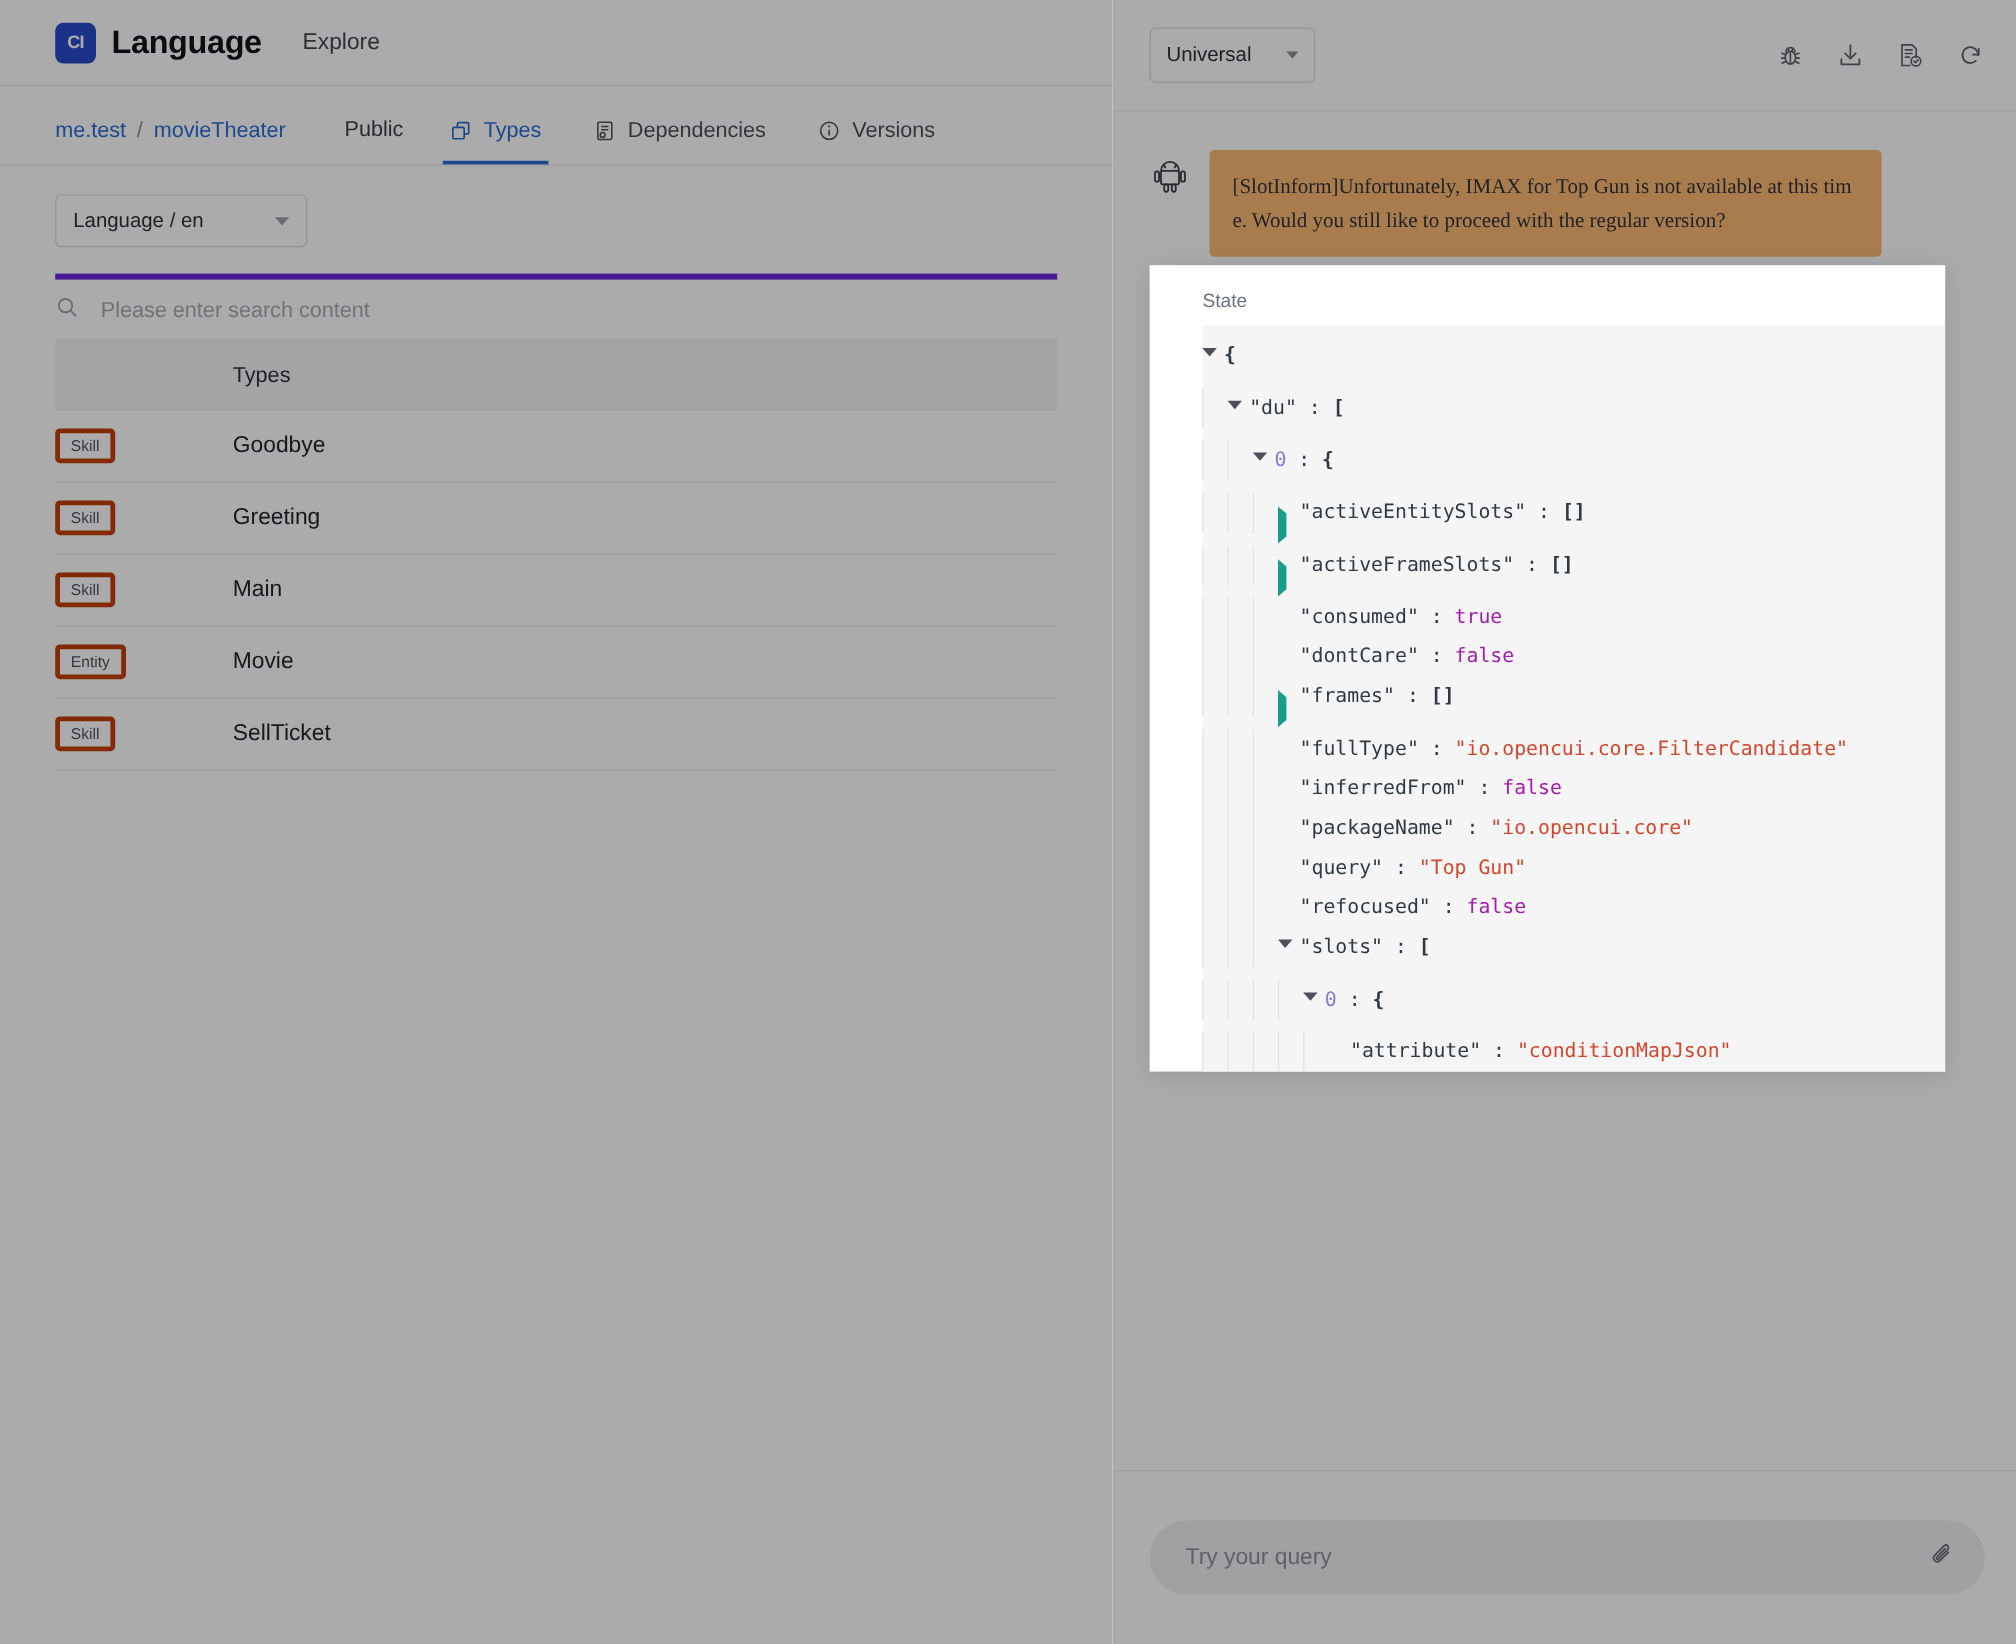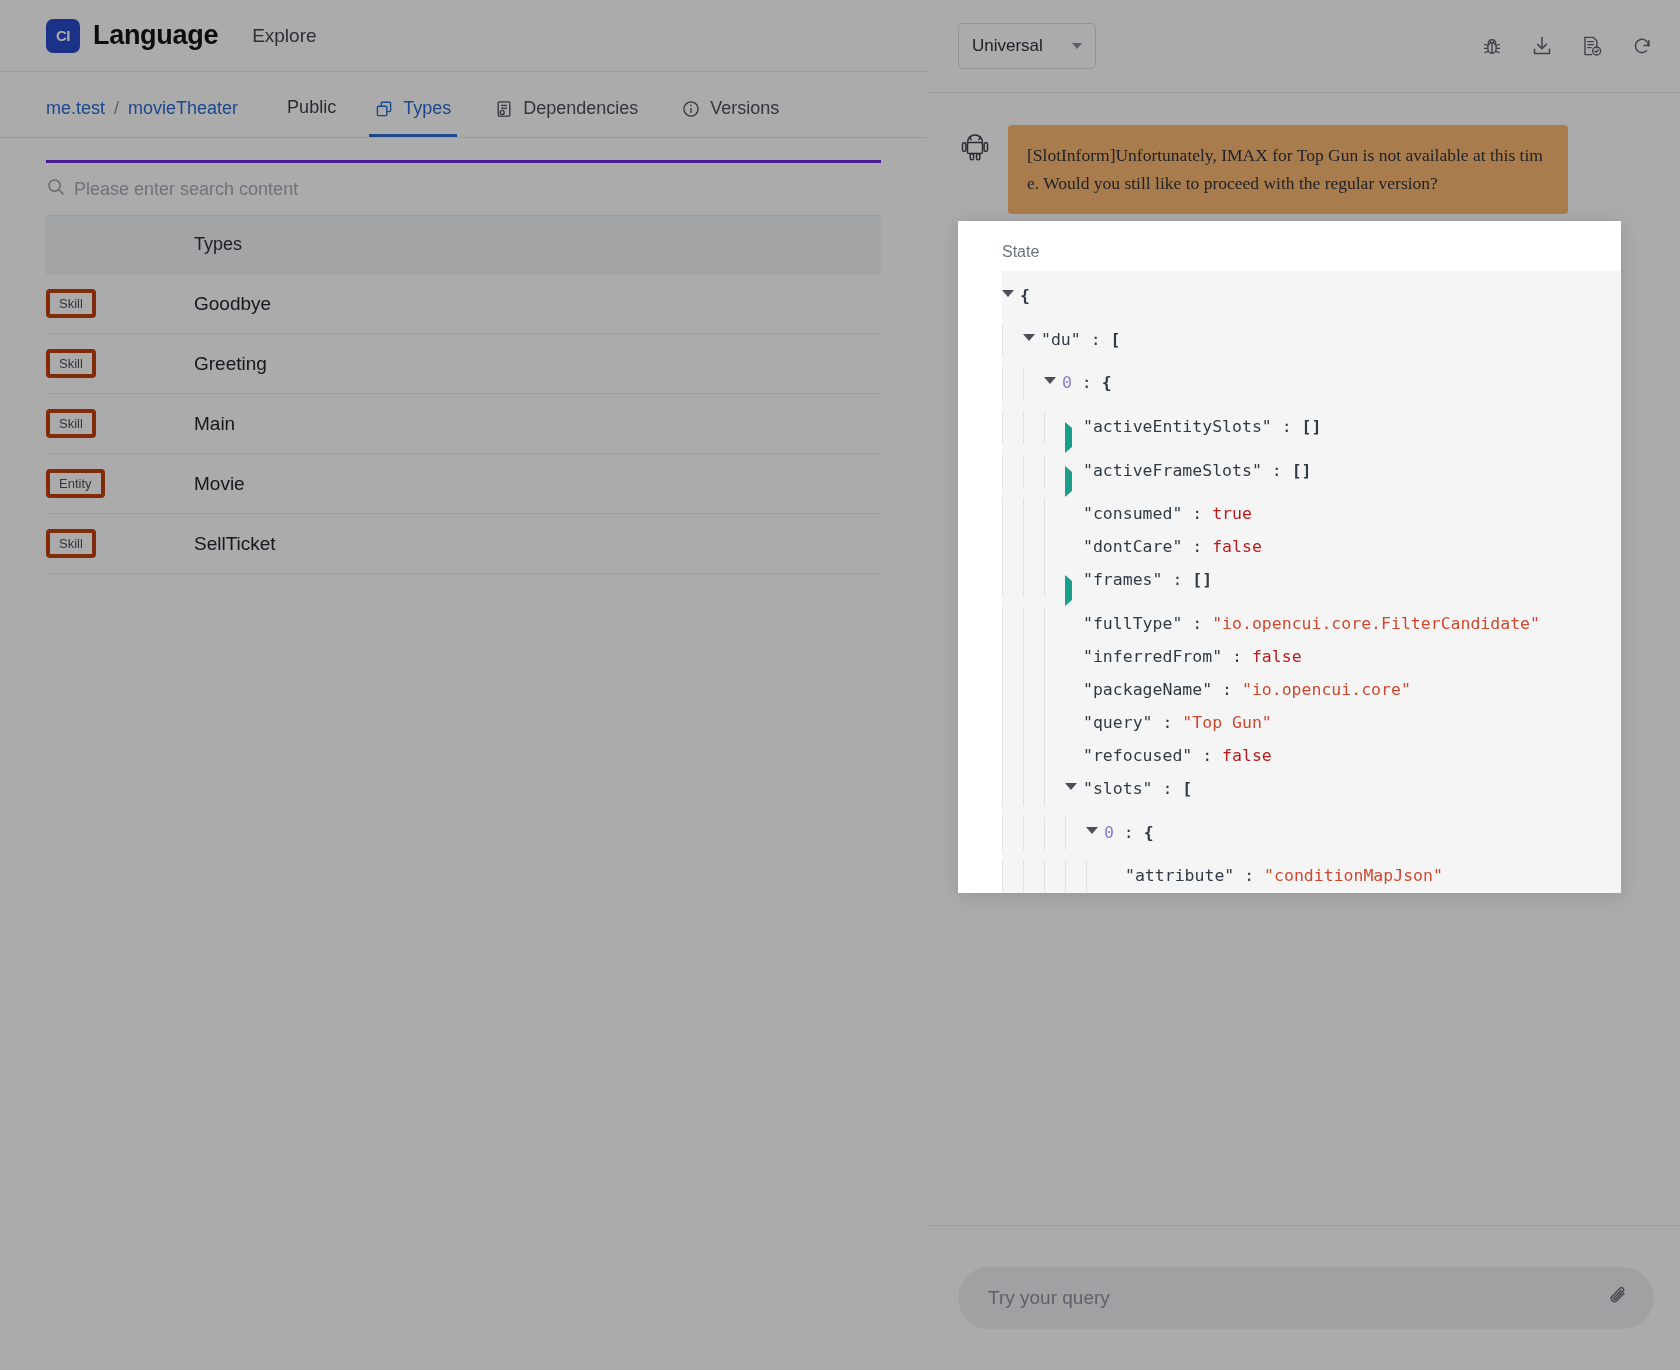--- a/index.html
+++ b/index.html
@@ -65,22 +65,22 @@
   .filterbar { padding: 24px 46px 0 46px; }
   .lang-select {
     width: 210px; height: 44px; border: 1px solid #dcdde1; border-radius: 5px;
     display: flex; align-items: center; justify-content: space-between;
     padding: 0 14px; font-size: 17px; color: #2c3038;
   }
   .caret { width: 0; height: 0; border-left: 6px solid transparent;
            border-right: 6px solid transparent; border-top: 7px solid #9aa0ab; }
   .searchrow {
     margin: 22px 46px 0 46px; height: 56px;
-    border-top: 3px solid #6d28d9; border-bottom: 1px solid #ececef;
-    display: flex; align-items: center; gap: 8px;
+    border-top: 5px solid #6d28d9; border-bottom: 1px solid #ececef;
+    display: flex; align-items: center; gap: 18px;
   }
   .search-ph { font-size: 18px; color: #a7abb4; }
 
   table.types { width: calc(100% - 92px); margin: 0 46px; border-collapse: collapse; }
   table.types th {
     text-align: left; font-size: 18px; font-weight: 400; color: #2c3038;
     padding: 18px 0 18px 0; background: #f4f5f7;
     border-bottom: 1px solid #ececef;
   }
   table.types th.c1 { width: 148px; }
@@ -157,21 +157,21 @@
   .guide { width: 21px; border-left: 1px solid #e1e1e3; height: 33px; }
   .twisty { flex: 0 0 18px; padding-top: 11px; }
   .tw-down { width: 0; height: 0; border-left: 6px solid transparent;
              border-right: 6px solid transparent; border-top: 7px solid #4a4f58; }
   .tw-right { width: 0; height: 0; border-top: 6px solid transparent;
               border-bottom: 6px solid transparent; border-left: 7px solid #199e8c; }
   .tw-none { width: 0; height: 0; }
   .jtext { flex: 1 1 auto; word-break: break-all; color: #2f3a44; }
   .k { color: #2f3a44; }
   .num { color: #8a7ad6; }
-  .bool { color: #b91c1c; }
+  .bool { color: #a21caf; }
   .str { color: #d1472c; }
   .brk { color: #2f3a44; font-weight: 700; }
 
   
   .composer {
     flex: 0 0 145px; border-top: 1px solid #ececef;
     display: flex; align-items: center; padding: 0 26px 0 31px;
   }
   .composer-inner {
     flex: 1 1 auto; height: 62px; background: #f1f1f3; border-radius: 31px;
@@ -242,20 +242,26 @@
           <svg width="18" height="18" viewBox="0 0 18 18" fill="none" stroke="#4b5059" stroke-width="1.3">
             <circle cx="9" cy="9" r="7.1"></circle>
             <line x1="9" y1="8.1" x2="9" y2="13"></line>
             <circle cx="9" cy="5.3" r="0.85" fill="#4b5059" stroke="none"></circle>
           </svg>
         </span>
         <span>Versions</span>
       </div>
     </div>
 
+    <div class="filterbar">
+      <div class="lang-select">
+        <span>Language / en</span>
+        <span class="caret"></span>
+      </div>
+    </div>
 
     <div class="searchrow">
       <span>
         <svg width="20" height="20" viewBox="0 0 20 20" fill="none" stroke="#9ba0a9" stroke-width="1.5">
           <circle cx="8.6" cy="8.6" r="5.6"></circle>
           <line x1="12.8" y1="12.8" x2="17.4" y2="17.4"></line>
         </svg>
       </span>
       <span class="search-ph">Please enter search content</span>
     </div>

